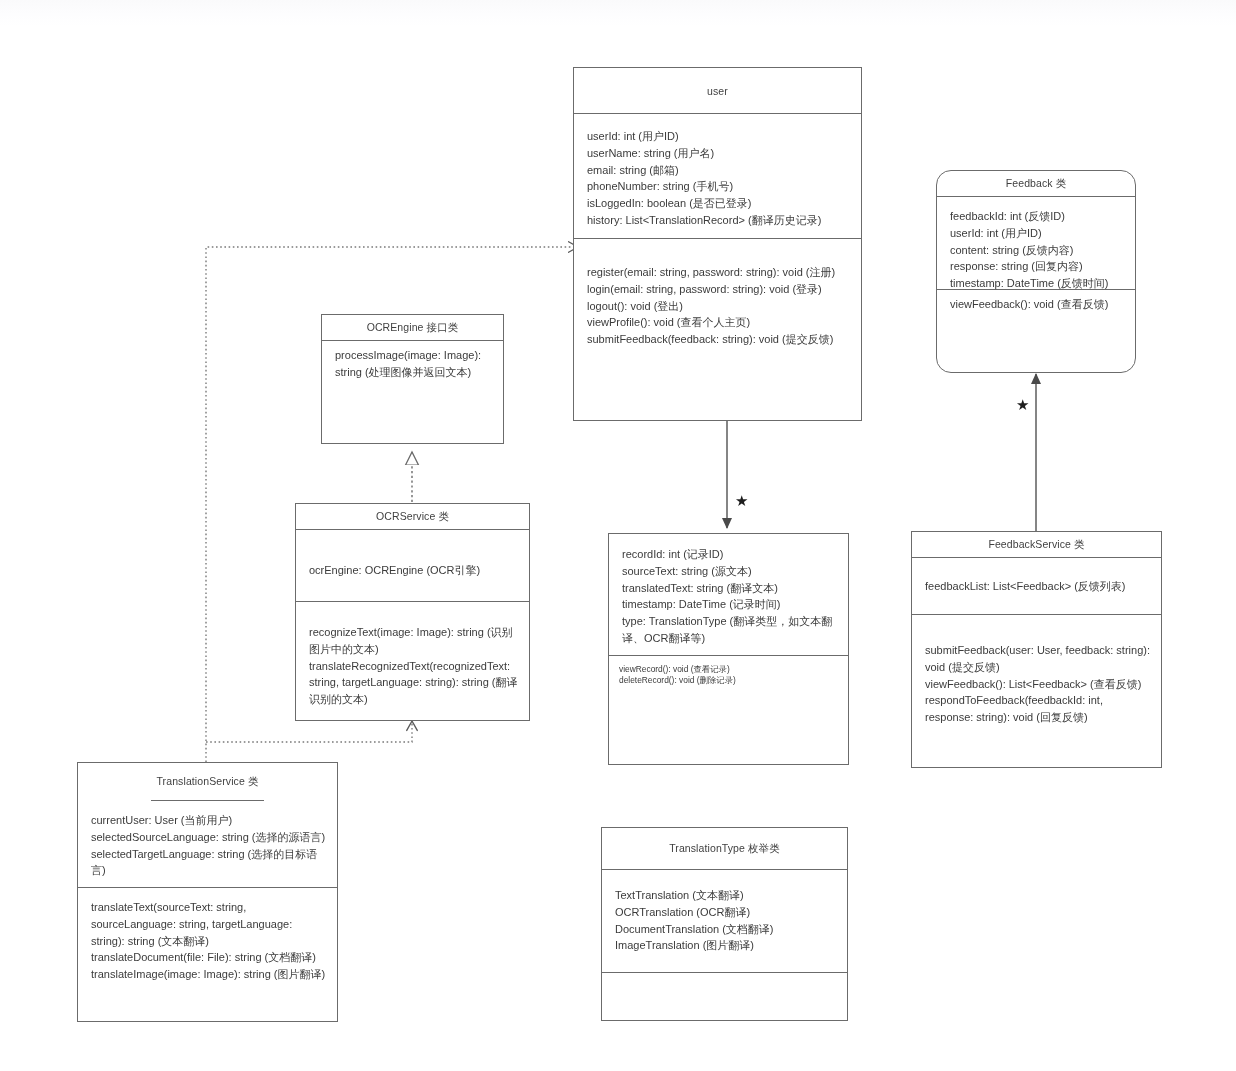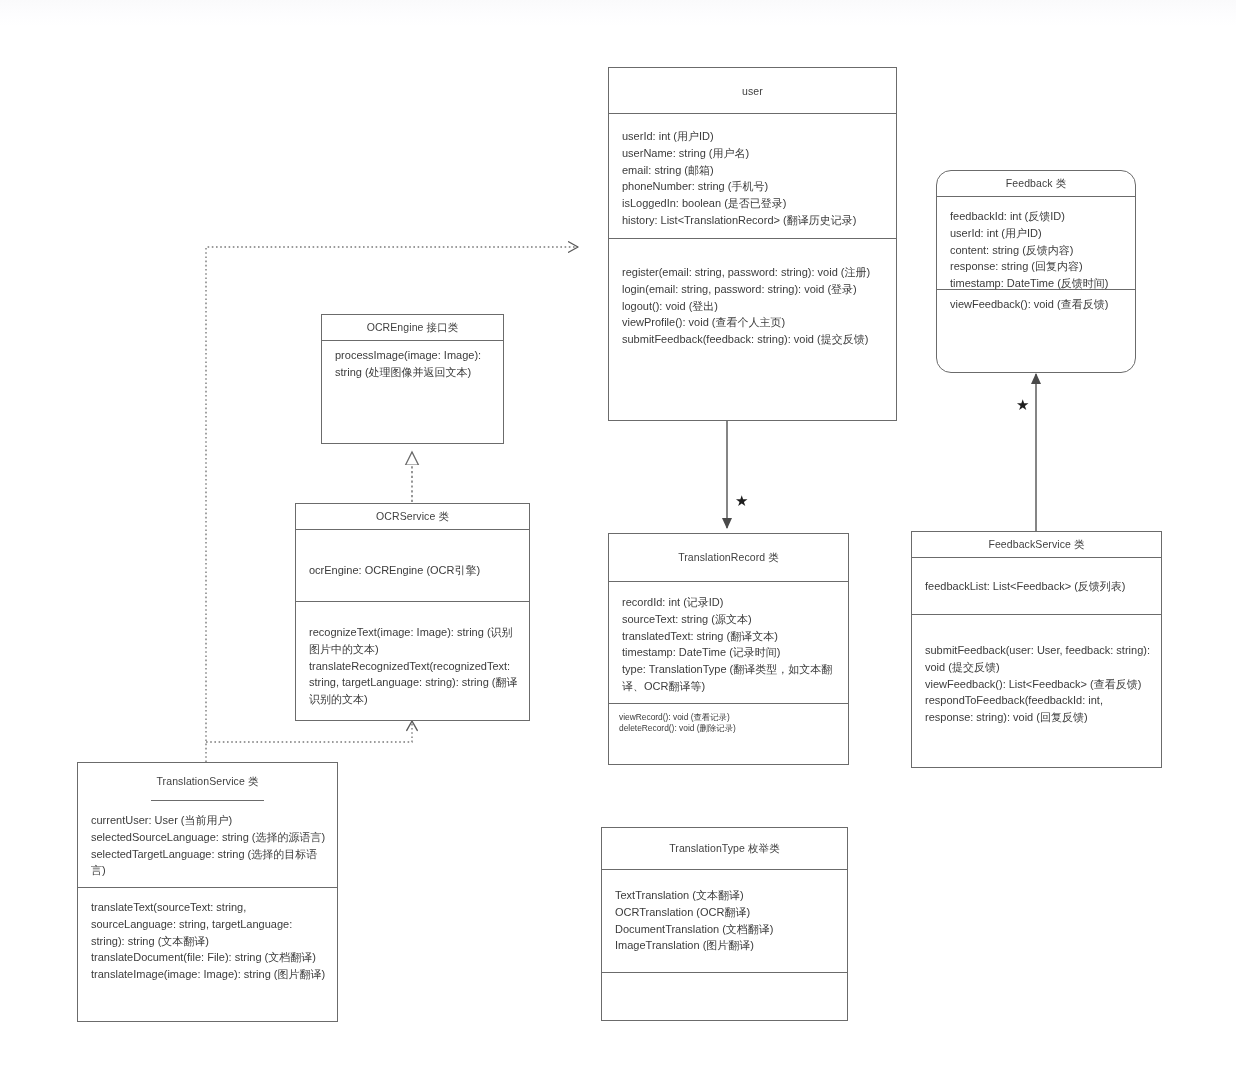--- a/index.html
+++ b/index.html
@@ -130,21 +130,21 @@
     </g>
 
     <g>
       <polyline points="206,742 412,742 412,721" fill="none" stroke="#7a7a7a" stroke-width="1.4" stroke-dasharray="1.6 2.6" marker-end="url(#openLineArrow)"></polyline>
     </g>
   </svg>
 
   <span class="mult" style="left:735px; top:494px;">★</span>
   <span class="mult" style="left:1016px; top:398px;">★</span>
 
-  <div class="umlbox" style="left:608px; top:67px; width:289px; height:354px;">
+  <div class="umlbox" style="left:573px; top:67px; width:289px; height:354px;">
     <div class="uml-title" style="height:46px;">user</div>
     <div class="uml-compartment" style="height:125px;">
       <span class="line">userId: int (用户ID)</span>
       <span class="line">userName: string (用户名)</span>
       <span class="line">email: string (邮箱)</span>
       <span class="line">phoneNumber: string (手机号)</span>
       <span class="line">isLoggedIn: boolean (是否已登录)</span>
       <span class="line">history: List&lt;TranslationRecord&gt; (翻译历史记录)</span>
     </div>
     <div class="uml-compartment" style="padding-top:25px;">
@@ -196,21 +196,20 @@
       <span class="line">selectedTargetLanguage: string (选择的目标语言)</span>
     </div>
     <div class="uml-compartment" style="padding-top:11px;">
       <span class="line">translateText(sourceText: string, sourceLanguage: string, targetLanguage: string): string (文本翻译)</span>
       <span class="line">translateDocument(file: File): string (文档翻译)</span>
       <span class="line">translateImage(image: Image): string (图片翻译)</span>
     </div>
   </div>
 
   <div class="umlbox" style="left:608px; top:533px; width:241px; height:232px;">
-    <div class="uml-title" style="height:48px;">TranslationRecord 类</div>
     <div class="uml-compartment" style="height:122px; padding-top:12px;">
       <span class="line">recordId: int (记录ID)</span>
       <span class="line">sourceText: string (源文本)</span>
       <span class="line">translatedText: string (翻译文本)</span>
       <span class="line">timestamp: DateTime (记录时间)</span>
       <span class="line">type: TranslationType (翻译类型，如文本翻译、OCR翻译等)</span>
     </div>
     <div class="uml-compartment small">
       <span class="line">viewRecord(): void (查看记录)</span>
       <span class="line">deleteRecord(): void (删除记录)</span>

